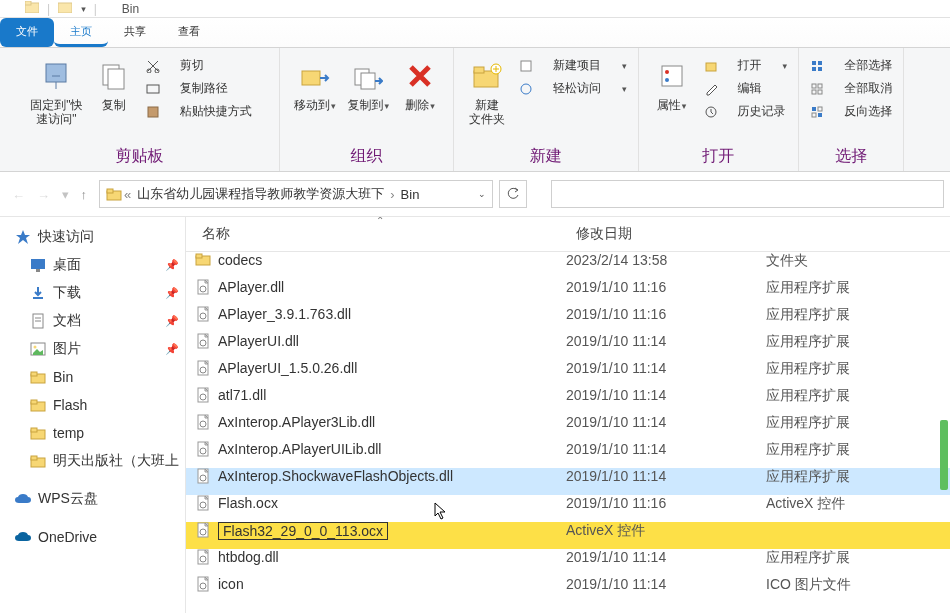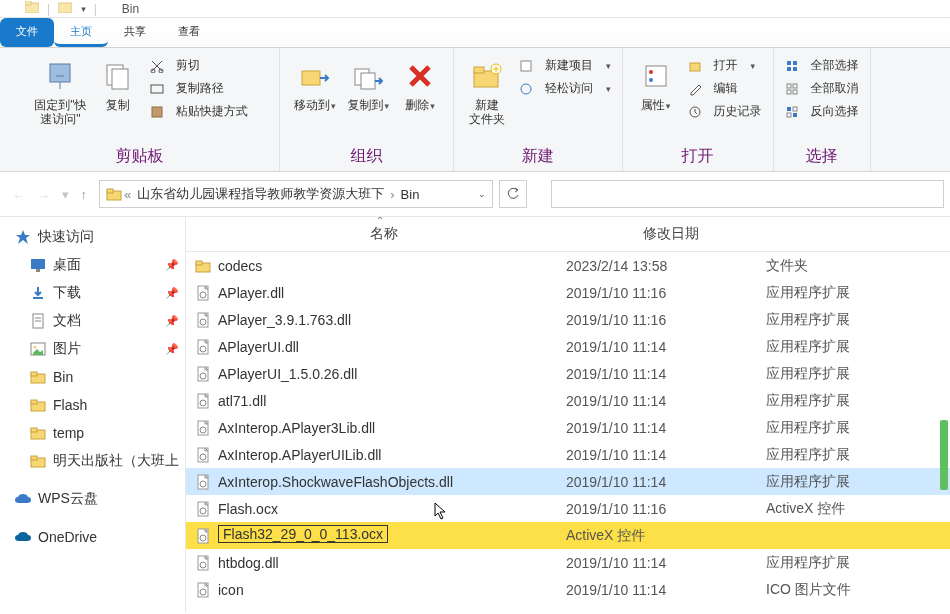--- a/index.html
+++ b/index.html
@@ -68,21 +68,21 @@
     flex-direction: column;
     align-items: center;
     padding: 4px 6px;
     cursor: pointer;
     border-radius: 2px;
     min-width: 50px;
   }
   .big-btn .icon-slot { height: 40px; display:flex; align-items:center; justify-content:center; }
   .big-btn .lbl { font-size: 12px; color: #333; margin-top: 2px; text-align:center; line-height: 1.2; }
   .small-col { display:flex; flex-direction: column; gap:4px; padding-top:4px; margin-left:4px; }
-  .small-row { display:flex; align-items:center; gap:12px; font-size:12px; cursor:pointer; padding:1px 3px; border-radius:2px; white-space: nowrap; }
+  .small-row { display:flex; align-items:center; gap:20px; font-size:12px; cursor:pointer; padding:1px 3px; border-radius:2px; white-space: nowrap; }
   .caret { font-size: 9px; color:#555; margin-left:1px; }
   
   .addr-row {
     display:flex;
     align-items:center;
     padding: 8px 6px;
     gap: 6px;
     border-bottom: 1px solid #e6e6e6;
   }
   .nav-arrows { display:flex; color:#888; }
@@ -138,33 +138,33 @@
   
   .file-pane { flex:1; display:flex; flex-direction:column; overflow: hidden; }
   .col-headers {
     display:flex;
     border-bottom:1px solid #e6e6e6;
     font-size: 14px;
     color:#444;
     padding: 8px 0;
     position:relative;
   }
-  .col-headers .ch { padding-left: 10px; text-align: center; }
+  .col-headers .ch { padding-left: 10px; }
   .ch-name { width: 380px; padding-left: 16px !important; }
   .ch-date { width: 200px; }
   .ch-type { flex:1; }
   .sort-caret {
     position:absolute;
     left: 190px; top: -2px;
     font-size: 10px; color:#777;
   }
   .rows { flex:1; overflow:auto; }
   .file-row {
     display:flex;
-    align-items:center;
+    align-items:flex-start;
     height: 27px;
     padding-left: 6px;
     cursor:pointer;
     font-size: 14px;
   }
   .file-row.highlight { background:#cde8ff; }
   .file-row.selected { background:#fde047; }
   .fi-icon { width: 22px; display:flex; align-items:center; justify-content:center; }
   .fi-name { width: 352px; padding-left:4px; white-space:nowrap; overflow:hidden; text-overflow:ellipsis;}
   .fi-name.boxed { border:1px solid #333; padding:0 4px; display:inline-block; width:auto; }

